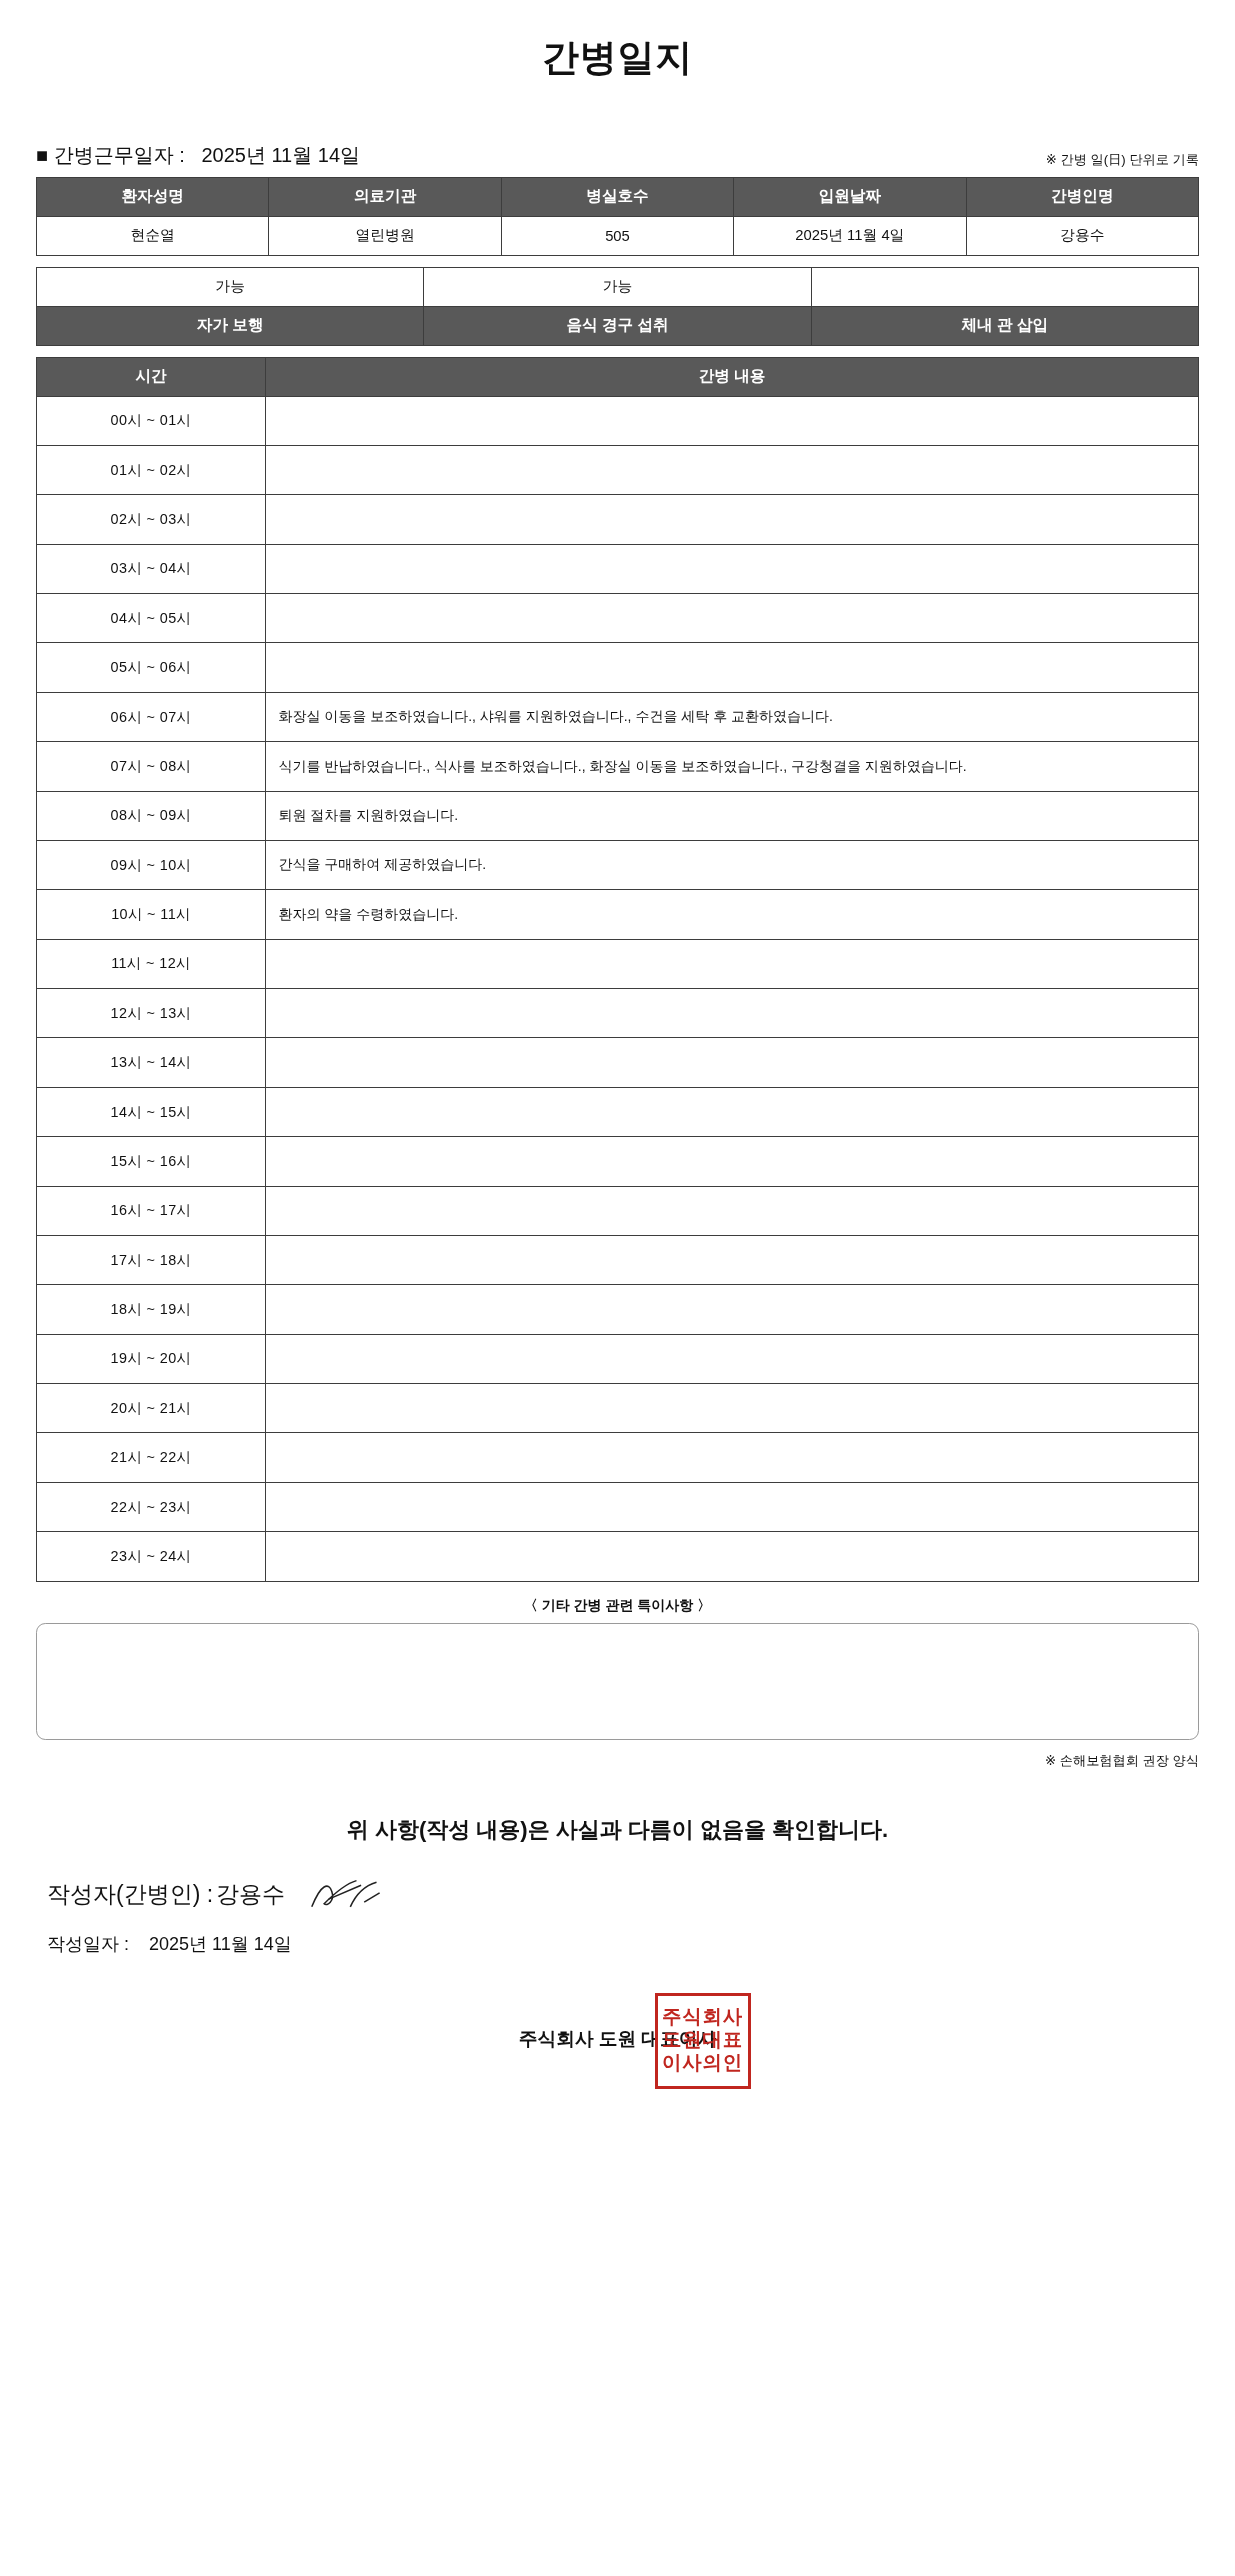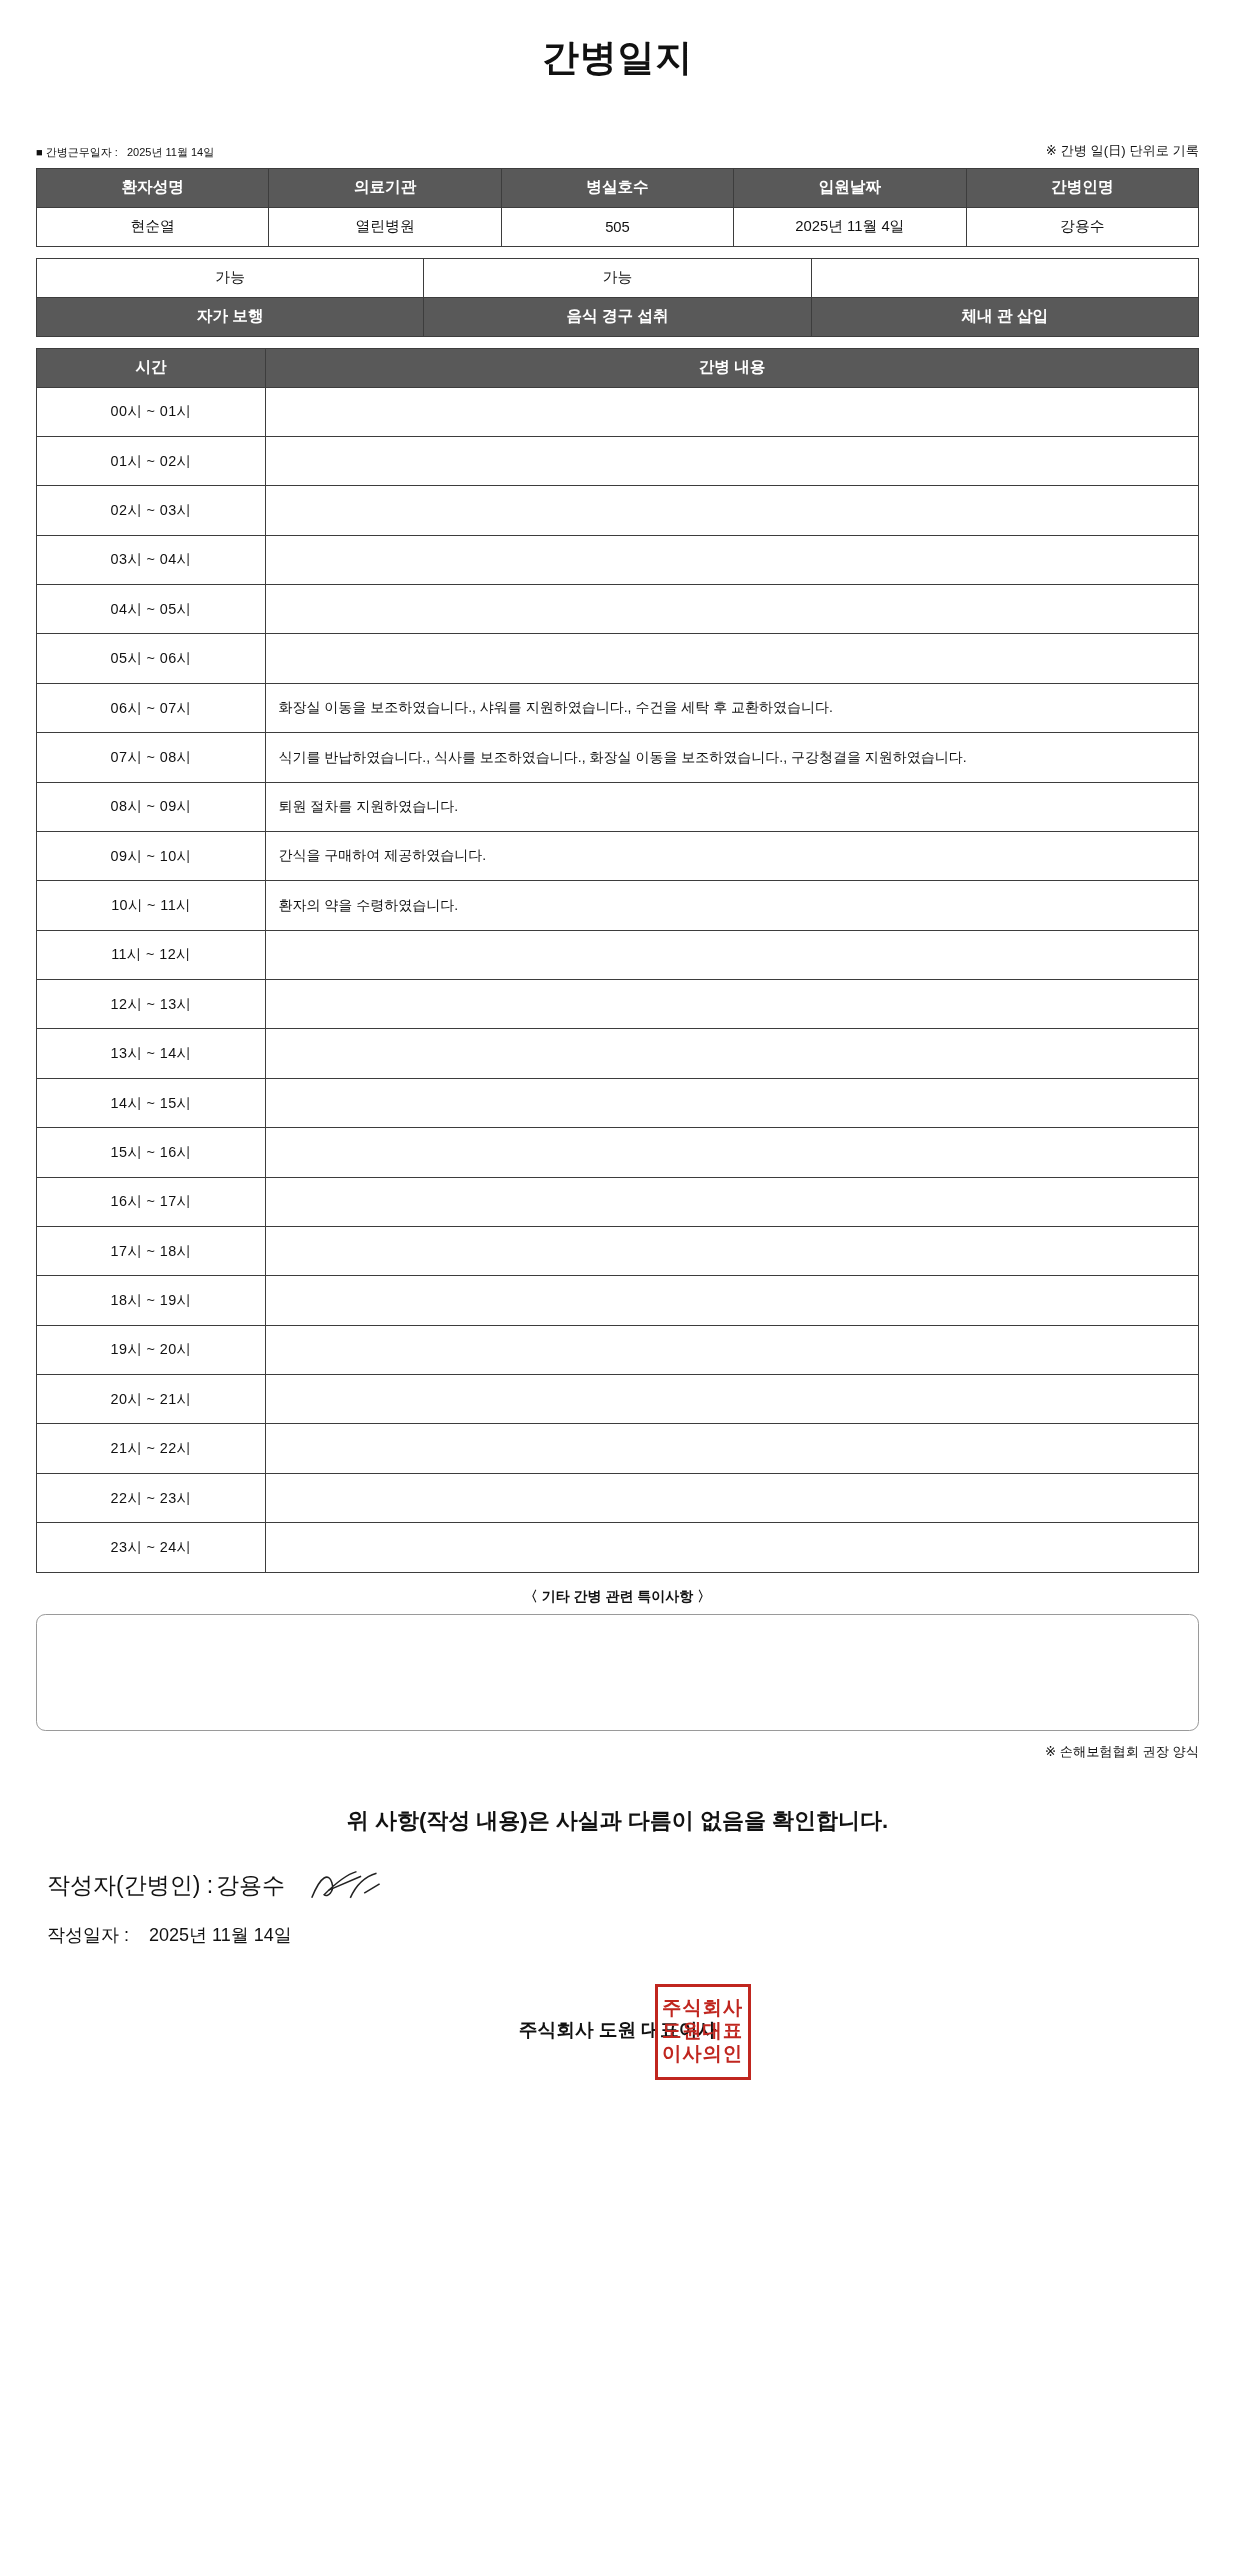--- a/index.html
+++ b/index.html
@@ -46,21 +46,21 @@
   }
 
   .meta-row {
     display: flex;
     justify-content: space-between;
     align-items: flex-end;
     margin-top: 51px;
     margin-bottom: 7.8px;
     font-size: 15px;
   }
-  .meta-left { font-size: 11px; }
+  .meta-left { font-size: 20px; }
   .meta-right { font-size: 13.2px; }
 
   table {
     border-collapse: collapse;
     width: 100%;
     table-layout: fixed;
   }
   table.info-table td, table.info-table th,
   table.care-table td, table.care-table th,
   table.hours-table td, table.hours-table th {

